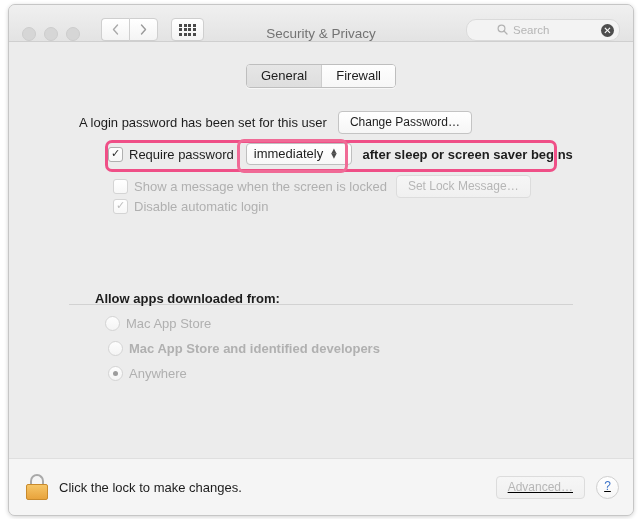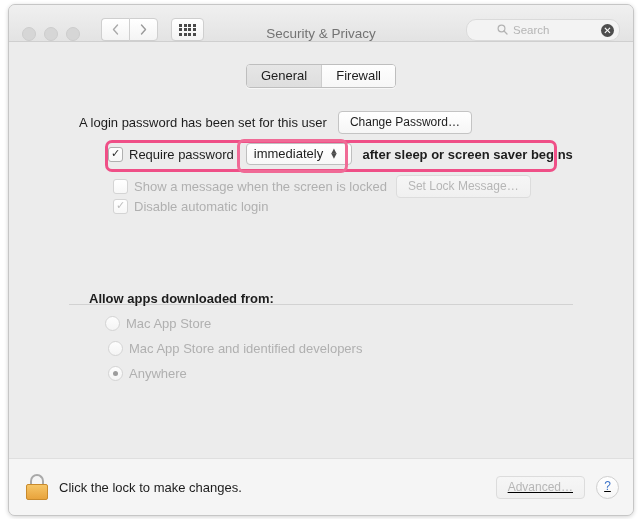--- a/index.html
+++ b/index.html
@@ -427,30 +427,30 @@
       <span class="btn disabled" style="margin-left:9px;">Set Lock Message…</span>
     </div>
 
     <div class="row" style="left:104px; top:157px;">
       <span class="checkbox dim">✓</span>
       <span class="lbl dim">Disable automatic login</span>
     </div>
 
     <div class="separator"></div>
 
-    <div class="row" style="left:80px; top:249px;">
+    <div class="row" style="left:86px; top:249px;">
       <span class="lbl bold">Allow apps downloaded from:</span>
     </div>
 
     <div class="row" style="left:96px; top:274px;">
       <span class="radio"></span>
       <span class="lbl dim">Mac App Store</span>
     </div>
 
-    <div class="row" style="left:99px; top:299px;">
+    <div class="row" style="left:99px; top:299px;font-weight:bold;">
       <span class="radio"></span>
       <span class="lbl dim">Mac App Store and identified developers</span>
     </div>
 
     <div class="row" style="left:99px; top:324px;">
       <span class="radio on">
           <i class="pip"></i>
         </span>
       <span class="lbl dim">Anywhere</span>
     </div>

